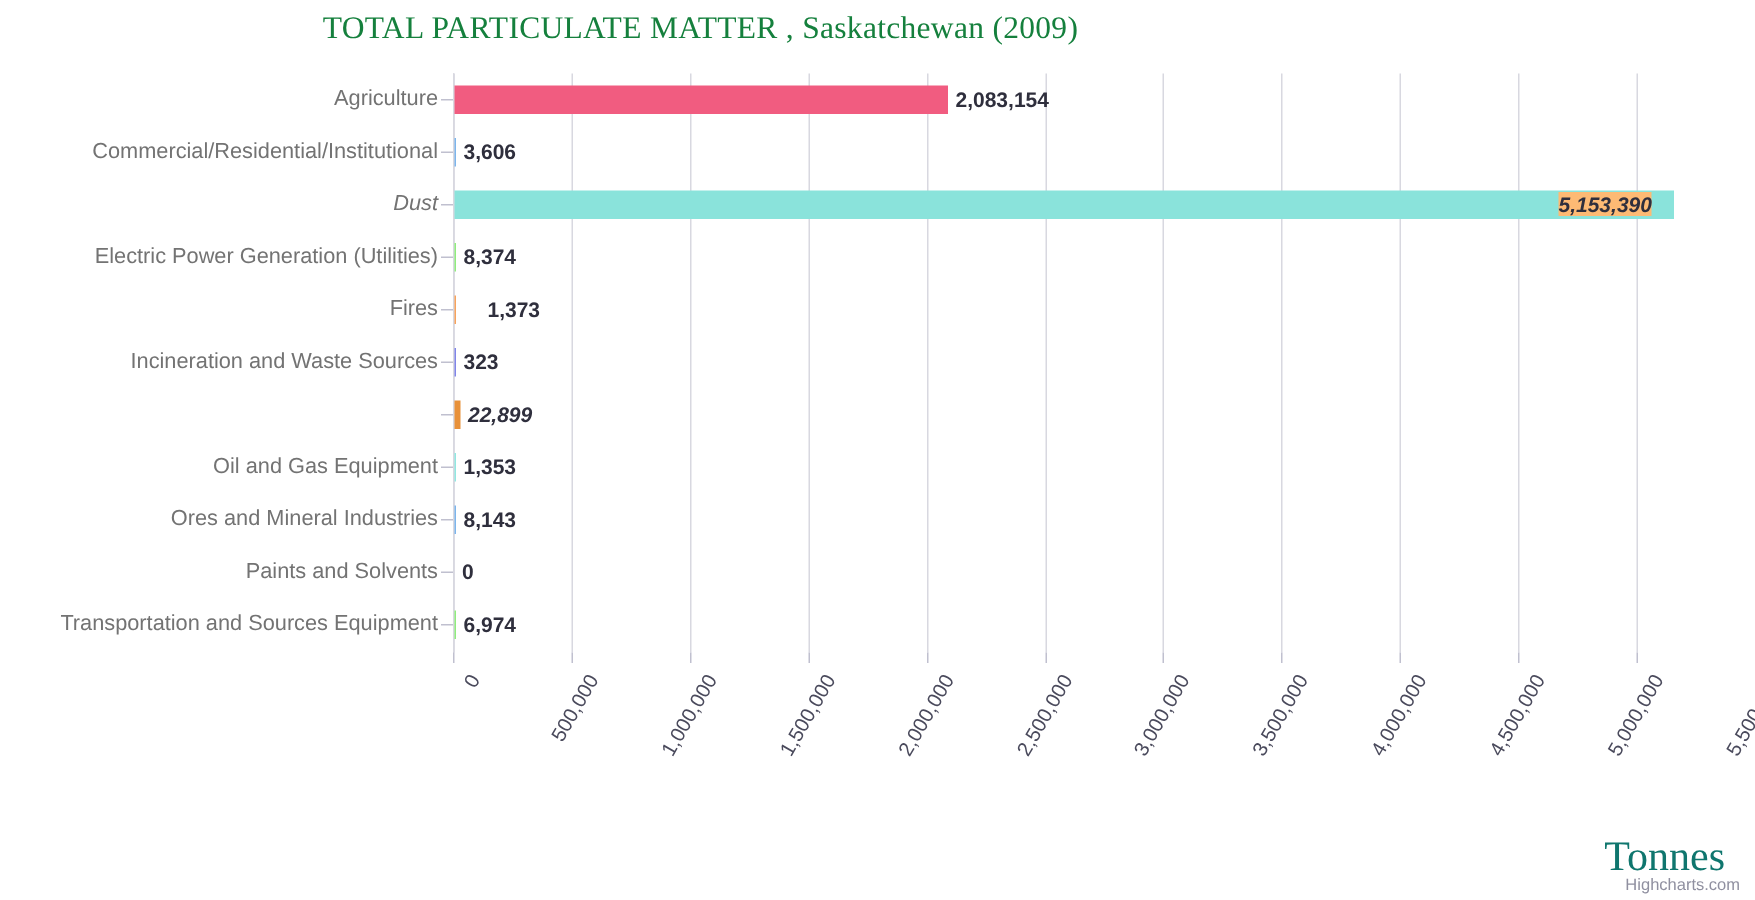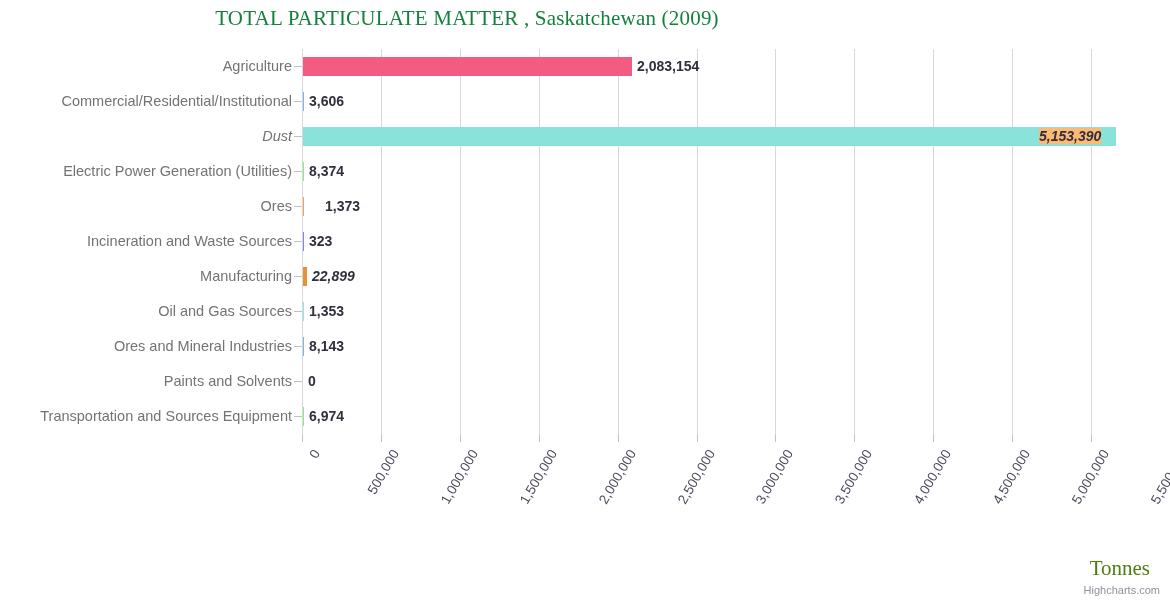--- a/index.html
+++ b/index.html
@@ -132,22 +132,22 @@
     right: 0;
     top: 0;
     white-space: nowrap;
   }
   
   #xaxis-title {
     position: absolute;
     right: 20px;
     top: 556px;
     font-family: "Liberation Serif", serif;
-    font-size: 21px;
-    color: #4d7c0f;
+    font-size: 28px;
+    color: #0f766e;
     white-space: nowrap;
   }
   #credits {
     position: absolute;
     right: 10px;
     top: 584px;
     font-family: "Liberation Sans", sans-serif;
     font-size: 11px;
     color: #9090a0;
     white-space: nowrap;
@@ -197,39 +197,38 @@
         <div class="bar" style="width: 813px; background: rgb(138, 227, 219);"></div>
         <div class="bar-value" style="left: 1025px; background: #fdba74; margin-left: 14px;">5,153,390</div>
       </div>
       <div class="cat-row" style="top: 154px;">
         <div class="cat-label">Electric Power Generation (Utilities)</div>
         <div class="cat-tick"></div>
         <div class="bar" style="width: 1px; background: rgb(144, 237, 125);"></div>
         <div class="bar-value" style="left: 309px;">8,374</div>
       </div>
       <div class="cat-row" style="top: 189px;">
-        <div class="cat-label">Ores</div>
+        <div class="cat-label">Fires</div>
         <div class="cat-tick"></div>
         <div class="bar" style="width: 1px; background: rgb(247, 163, 92);"></div>
         <div class="bar-value" style="left: 309px; margin-left: 16px;">1,373</div>
       </div>
       <div class="cat-row" style="top: 224px;">
         <div class="cat-label">Incineration and Waste Sources</div>
         <div class="cat-tick"></div>
         <div class="bar" style="width: 1px; background: rgb(128, 133, 233);"></div>
         <div class="bar-value" style="left: 309px;">323</div>
       </div>
       <div class="cat-row" style="top: 259px;">
-        <div class="cat-label">Manufacturing</div>
         <div class="cat-tick"></div>
         <div class="bar" style="width: 4px; background: rgb(232, 145, 58);"></div>
         <div class="bar-value" style="left: 312px; font-style: italic;">22,899</div>
       </div>
       <div class="cat-row" style="top: 294px;">
-        <div class="cat-label">Oil and Gas Sources</div>
+        <div class="cat-label">Oil and Gas Equipment</div>
         <div class="cat-tick"></div>
         <div class="bar" style="width: 1px; background: rgb(145, 232, 225);"></div>
         <div class="bar-value" style="left: 309px; text-align: center;">1,353</div>
       </div>
       <div class="cat-row" style="top: 329px;">
         <div class="cat-label">Ores and Mineral Industries</div>
         <div class="cat-tick"></div>
         <div class="bar" style="width: 1px; background: rgb(124, 181, 236);"></div>
         <div class="bar-value" style="left: 309px;">8,143</div>
       </div>

